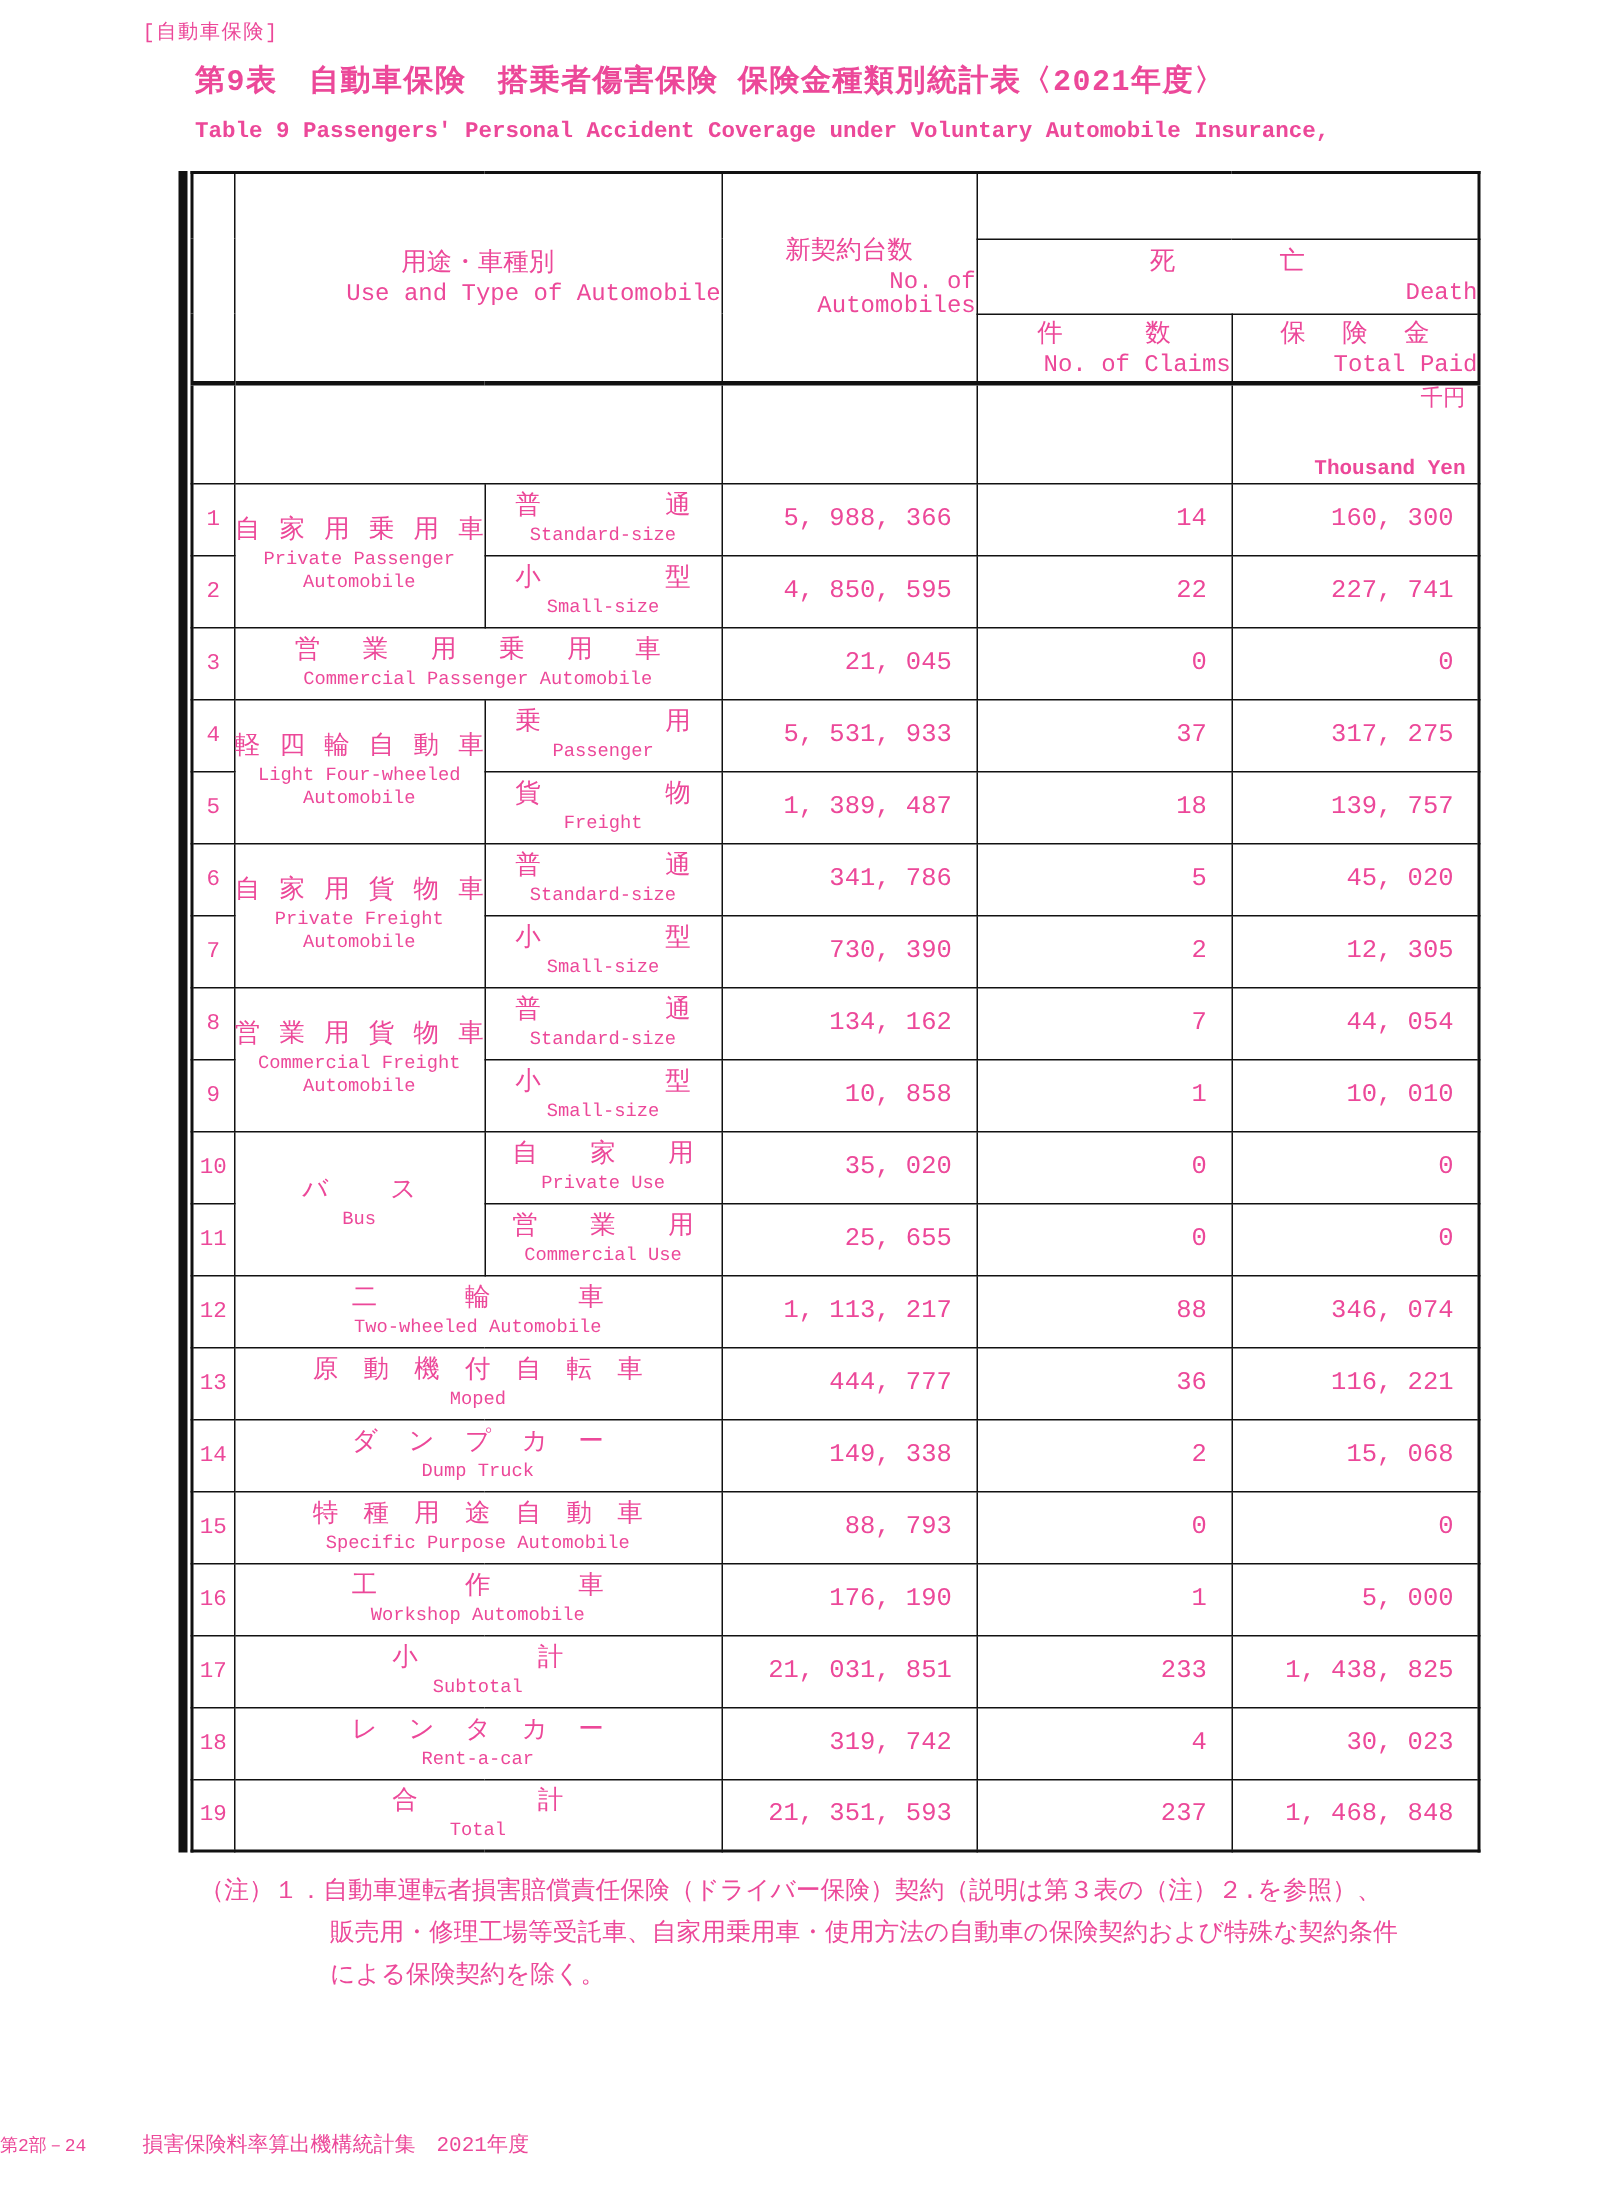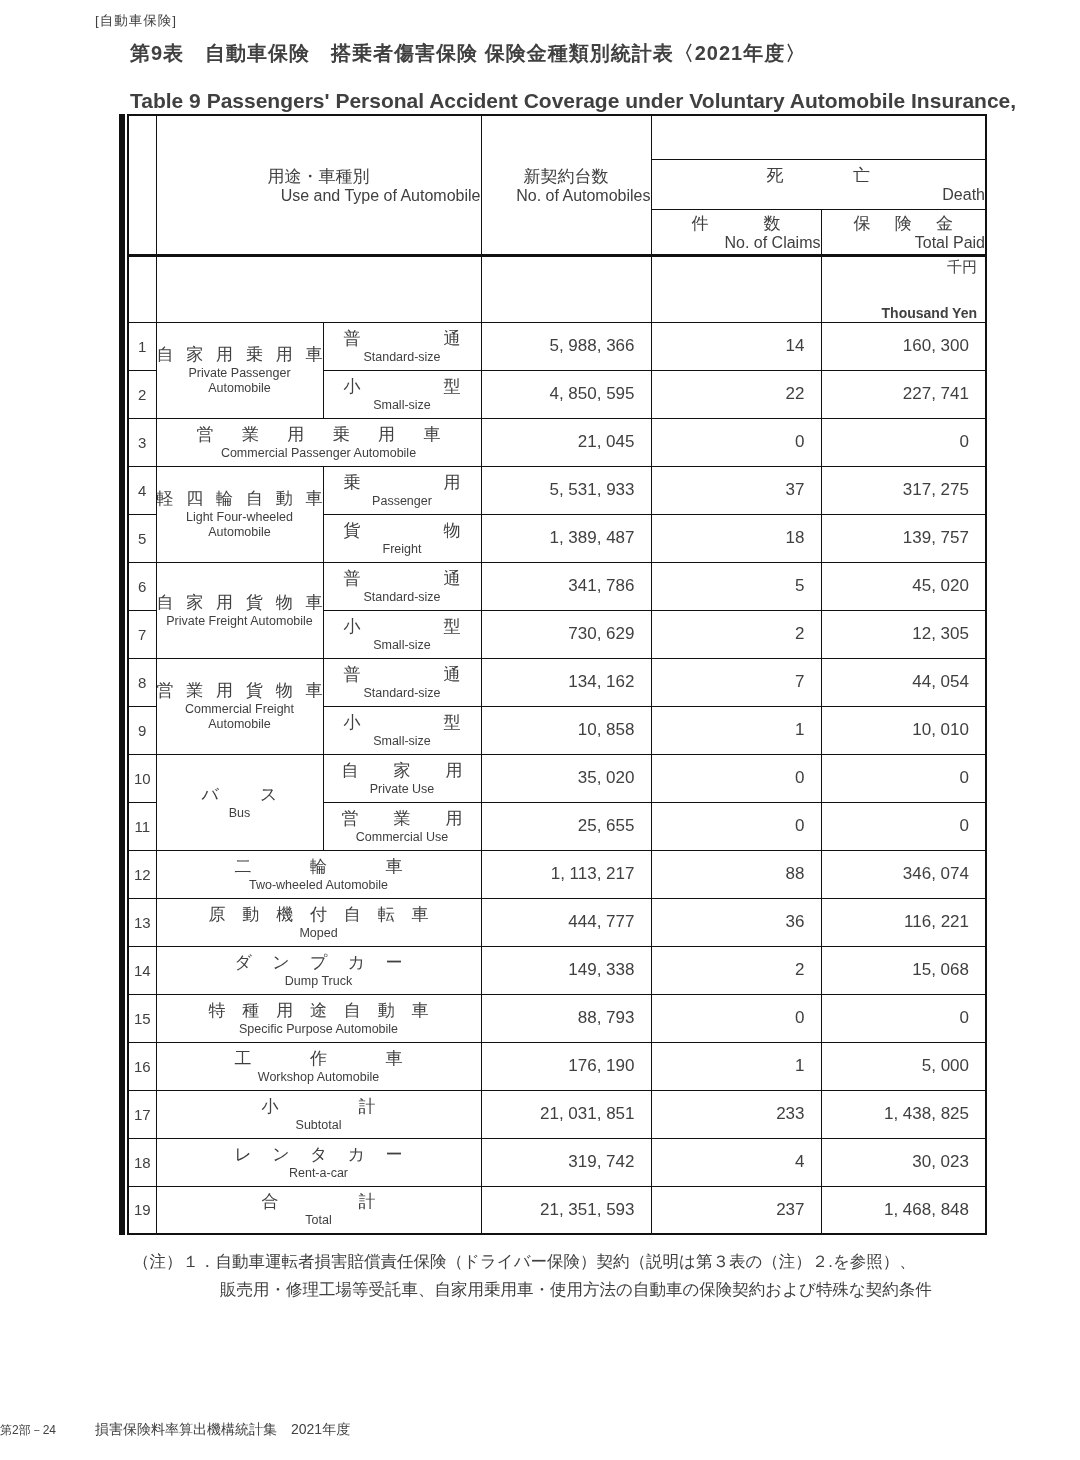--- a/index.html
+++ b/index.html
@@ -1,23 +1,23 @@
 <!DOCTYPE html>
 <html><head>
 <meta charset="utf-8">
 <style>
   html,body{margin:0;padding:0;background:#ffffff;}
   .page{
     position:relative;width:1080px;height:1460px;background:#ffffff;
-    font-family:Liberation Sans, sans-serif;color:#404040;
+    font-family:Liberation Mono, monospace;color:#ec4899;
     overflow:hidden;
   }
   .corner-label{position:absolute;left:95px;top:12px;font-size:13.5px;letter-spacing:1px;}
   .title-jp{position:absolute;left:130px;top:40px;font-size:20px;font-weight:bold;letter-spacing:1px;}
-  .title-en{position:absolute;left:130px;top:89px;font-size:21px;font-weight:bold;}
+  .title-en{position:absolute;left:130px;top:79px;font-size:15px;font-weight:bold;}
 
   .twrap{position:absolute;left:119px;top:114px;border-left:6px solid #111;padding-left:2px;}
   table.stats{border-collapse:collapse;table-layout:fixed;width:858px;border:2px solid #111;}
   .stats th,.stats td{border:1px solid #111;padding:0;vertical-align:middle;font-weight:normal;}
   .hsep{border-bottom:3px solid #111 !important;}
   tr.h-top{height:44px;margin-left:40px;}
   tr.h-mid{height:50px;}
   tr.h-bot{height:46px;}
   tr.unit{height:50px;}
   tr.r{height:48px;}
@@ -182,21 +182,21 @@
         <td class="val">5</td>
         <td class="val">45, 020</td>
       </tr>
 
       <tr class="r">
         <td class="numcol">7</td>
         <td>
           <div class="jp dist p20">小型</div>
           <div class="en">Small-size</div>
         </td>
-        <td class="val">730, 629</td>
+        <td class="val">730, 390</td>
         <td class="val">2</td>
         <td class="val">12, 305</td>
       </tr>
 
       <tr class="r">
         <td class="numcol">8</td>
         <td rowspan="2">
           <div class="jp dist p8">営業用貨物車</div>
           <div class="en">Commercial Freight Automobile</div>
         </td>
@@ -334,18 +334,19 @@
         <td class="val">1, 468, 848</td>
       </tr>
 
     </tbody>
   </table>
   </div>
 
   <div class="notes">
     <div><span>（注）</span><span>１．</span><span>自動車運転者損害賠償責任保険（ドライバー保険）契約（説明は第３表の（注）２.を参照）、</span></div>
     <div class="ind2">販売用・修理工場等受託車、自家用乗用車・使用方法の自動車の保険契約および特殊な契約条件</div>
+    <div class="ind2">による保険契約を除く。</div>
   </div>
 
   <div class="footer-source">損害保険料率算出機構統計集　2021年度</div>
   <div class="footer-page">第2部－24</div>
 
 </div>
 
 </body></html>

